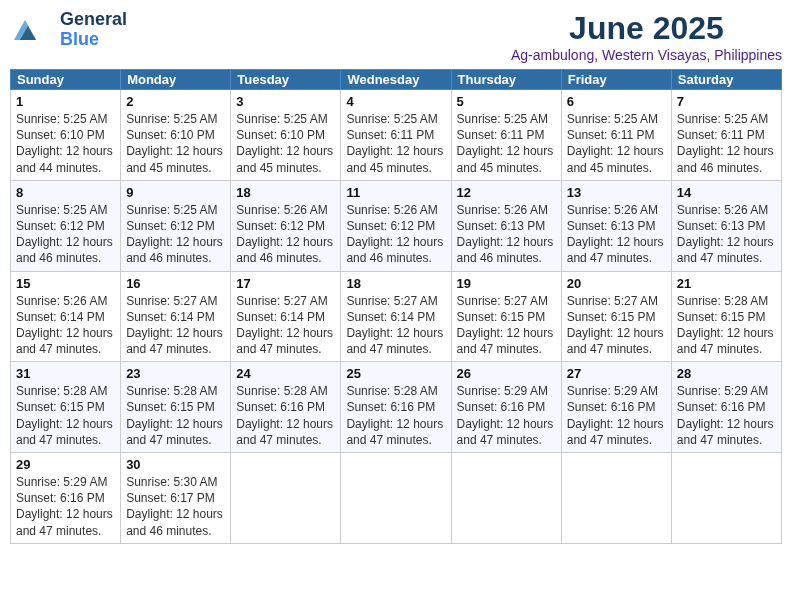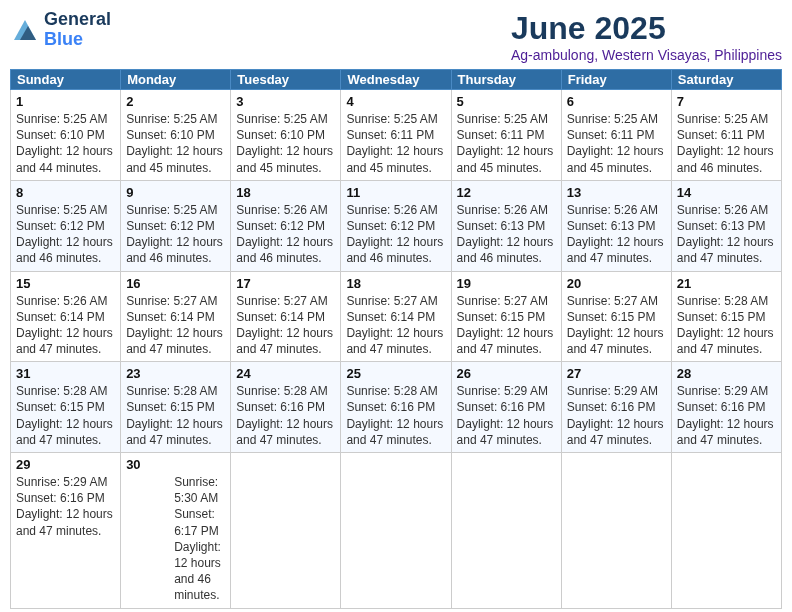--- a/index.html
+++ b/index.html
@@ -12,37 +12,37 @@
     }
     .header {
       display: flex;
       justify-content: space-between;
       align-items: flex-start;
       margin-bottom: 6px;
     }
     .logo {
       display: flex;
       align-items: center;
-      gap: 4px;
+      gap: 20px;
     }
     .logo-text {
       font-size: 18px;
       font-weight: bold;
       color: #1a3a5c;
       line-height: 1.1;
     }
     .logo-text span {
       color: #3b82f6;
     }
     .logo-icon {
       width: 30px;
       height: 28px;
     }
     .title-block {
-      text-align: left;
+      text-align: center;
     }
     .month-title {
       font-size: 32px;
       font-weight: bold;
       color: #1a3a5c;
     }
     .location-title {
       font-size: 14px;
       color: #4c1d95;
     }
@@ -331,21 +331,21 @@
       <tr class="week-row">
         <td>
           <span class="day-number">29</span>
           <div class="day-info" style="white-space: pre-line;">Sunrise: 5:29 AM
 Sunset: 6:16 PM
 Daylight: 12 hours
 and 47 minutes.</div>
         </td>
         <td>
           <span class="day-number">30</span>
-          <div class="day-info" style="white-space: pre-line; margin-left: 48px;">Sunrise: 5:30 AM
+          <div class="day-info" style="white-space: pre-line;">Sunrise: 5:30 AM
 Sunset: 6:17 PM
 Daylight: 12 hours
 and 46 minutes.</div>
         </td>
         <td class="empty"></td>
         <td class="empty"></td>
         <td class="empty"></td>
         <td class="empty"></td>
         <td class="empty"></td>
       </tr>

